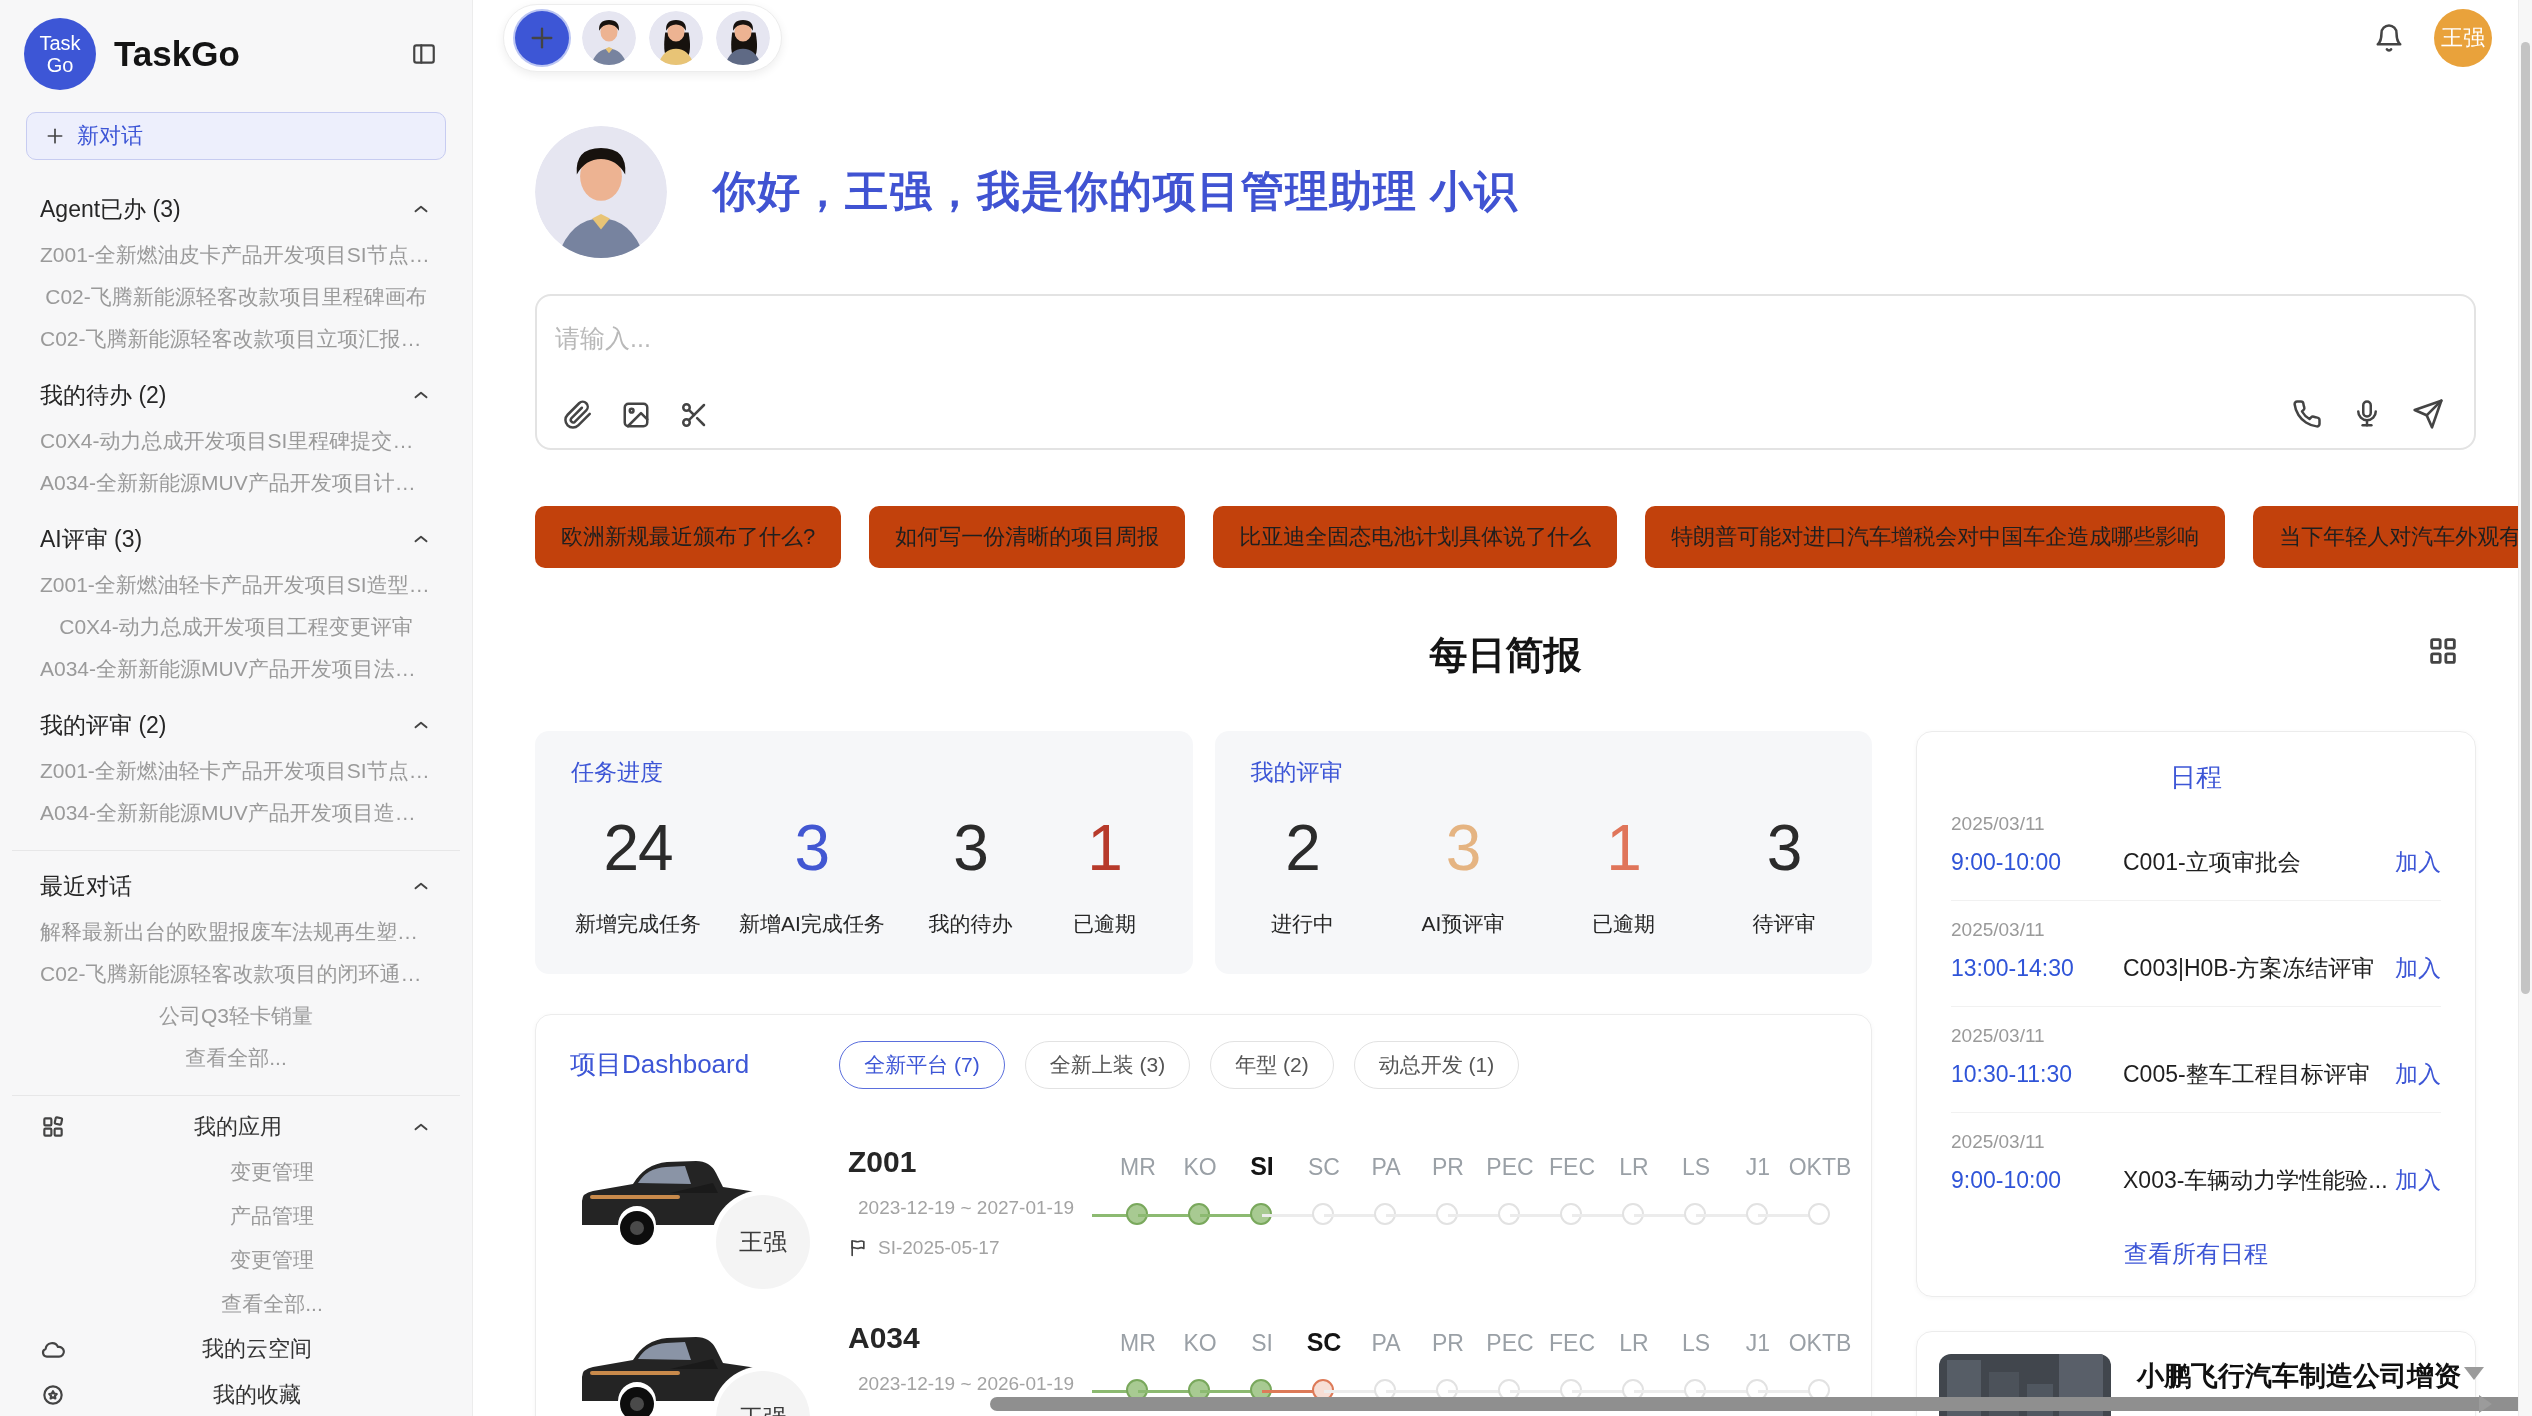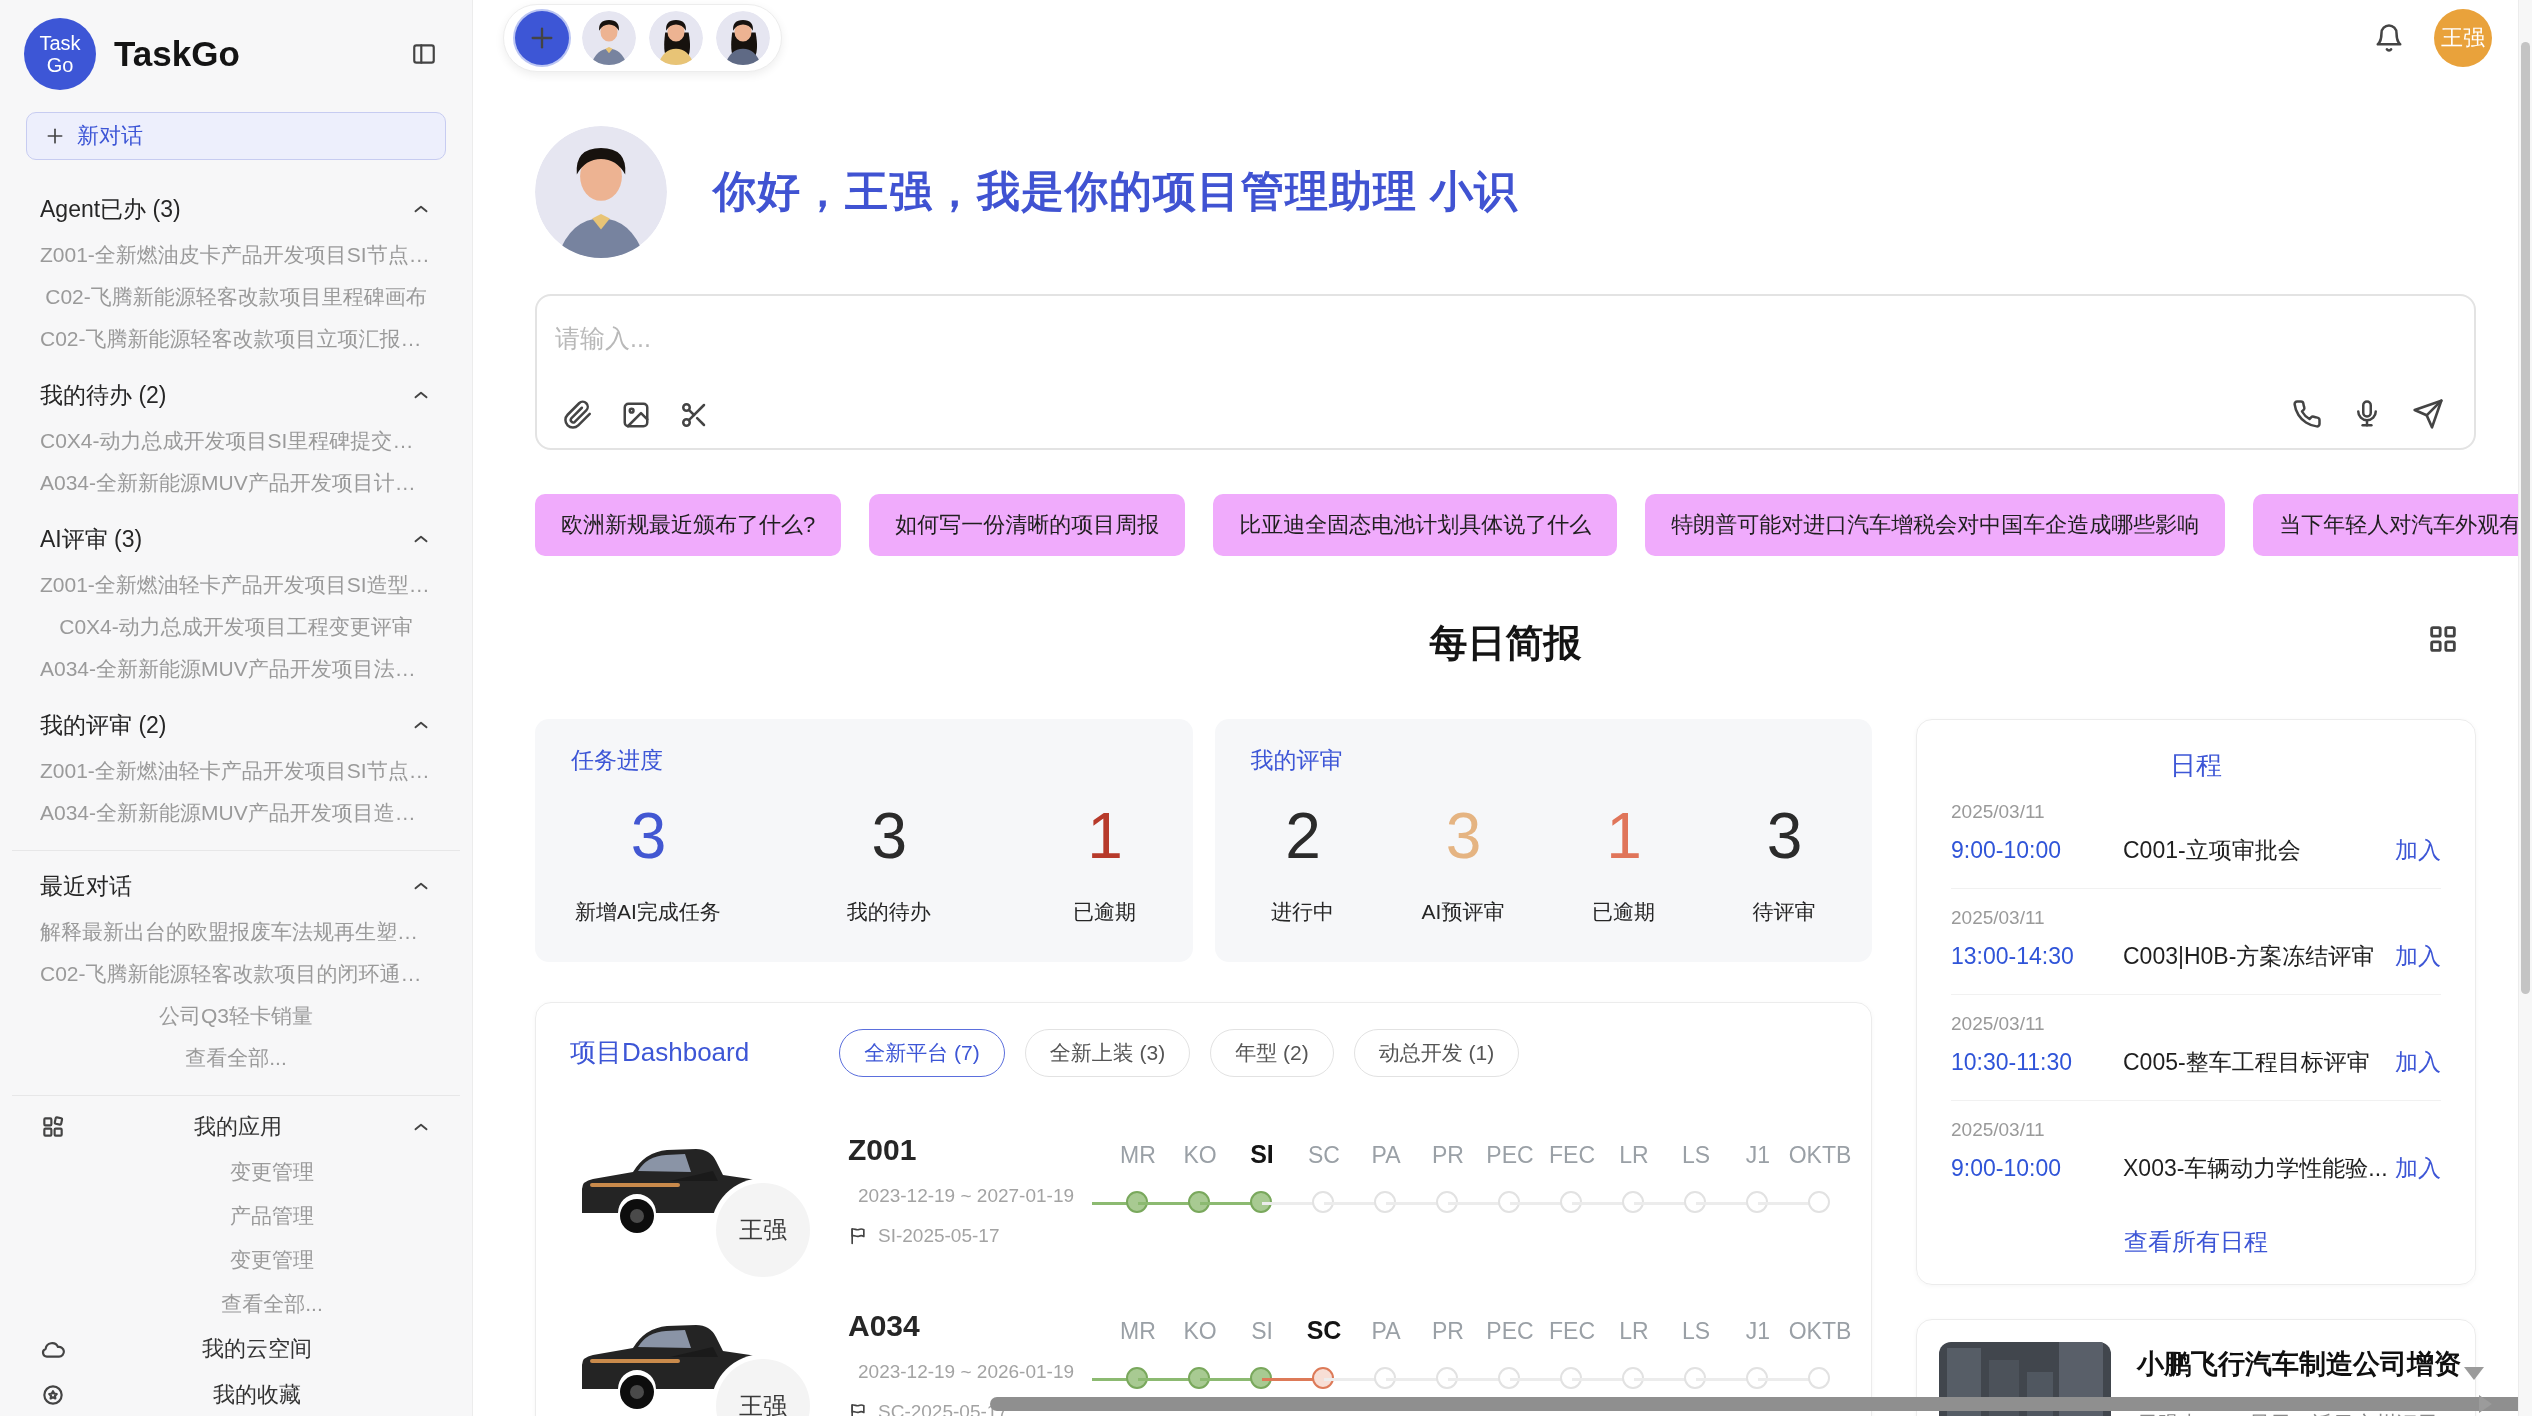--- a/index.html
+++ b/index.html
@@ -38,21 +38,21 @@
   .hero-av { width:132px; height:132px; border-radius:50%; overflow:hidden; flex:none; }
   .greeting { font-size:43px; font-weight:800; color:#4053d2; letter-spacing:1px; }
 
   .input-box { margin-top:36px; height:156px; border:2px solid #e3e3e3; border-radius:16px; position:relative; background:#fff; cursor:text; }
   .placeholder { position:absolute; top:26px; left:18px; font-size:25px; color:#b9b9b9; }
   .in-left { position:absolute; left:26px; bottom:18px; display:flex; gap:28px; align-items:center; }
   .in-right { position:absolute; right:30px; bottom:18px; display:flex; gap:30px; align-items:center; }
   .in-left svg, .in-right svg { cursor:pointer; }
 
   .chips { display:flex; gap:28px; margin-top:44px; }
-  .chip { background:#f0abfc; border-radius:10px; padding:16px 26px; font-size:22px; color:#1f1f1f; white-space:nowrap; cursor:pointer; }
+  .chip { background:#c2410c; border-radius:10px; padding:16px 26px; font-size:22px; color:#1f1f1f; white-space:nowrap; cursor:pointer;margin-top:12px; }
 
   .brief-head { position:relative; margin-top:62px; text-align:center; }
   .brief-title { font-size:38px; font-weight:700; color:#141414; }
   .brief-grid { position:absolute; right:16px; top:4px; cursor:pointer; }
 
   .columns { display:flex; gap:44px; margin-top:50px; align-items:flex-start; }
   .col-left { flex:1; min-width:0; }
   .col-right { width:560px; min-width:560px; }
 
   .stats-row { display:flex; gap:22px; }
@@ -334,20 +334,24 @@
           </svg>
       </span>
     </div>
 
     <div class="columns">
       <div class="col-left">
         <div class="stats-row" id="stats-row">
             <div class="stat-card">
               <div class="stat-title">任务进度</div>
               <div class="stat-nums">
+                <div class="stat">
+                  <div class="stat-val" style="color: rgb(43, 43, 43);">24</div>
+                  <div class="stat-lab">新增完成任务</div>
+                </div>
                 <div class="stat">
                   <div class="stat-val" style="color: rgb(66, 87, 210);">3</div>
                   <div class="stat-lab">新增AI完成任务</div>
                 </div>
                 <div class="stat">
                   <div class="stat-val" style="color: rgb(43, 43, 43);">3</div>
                   <div class="stat-lab">我的待办</div>
                 </div>
                 <div class="stat">
                   <div class="stat-val" style="color: rgb(183, 58, 43);">1</div>

